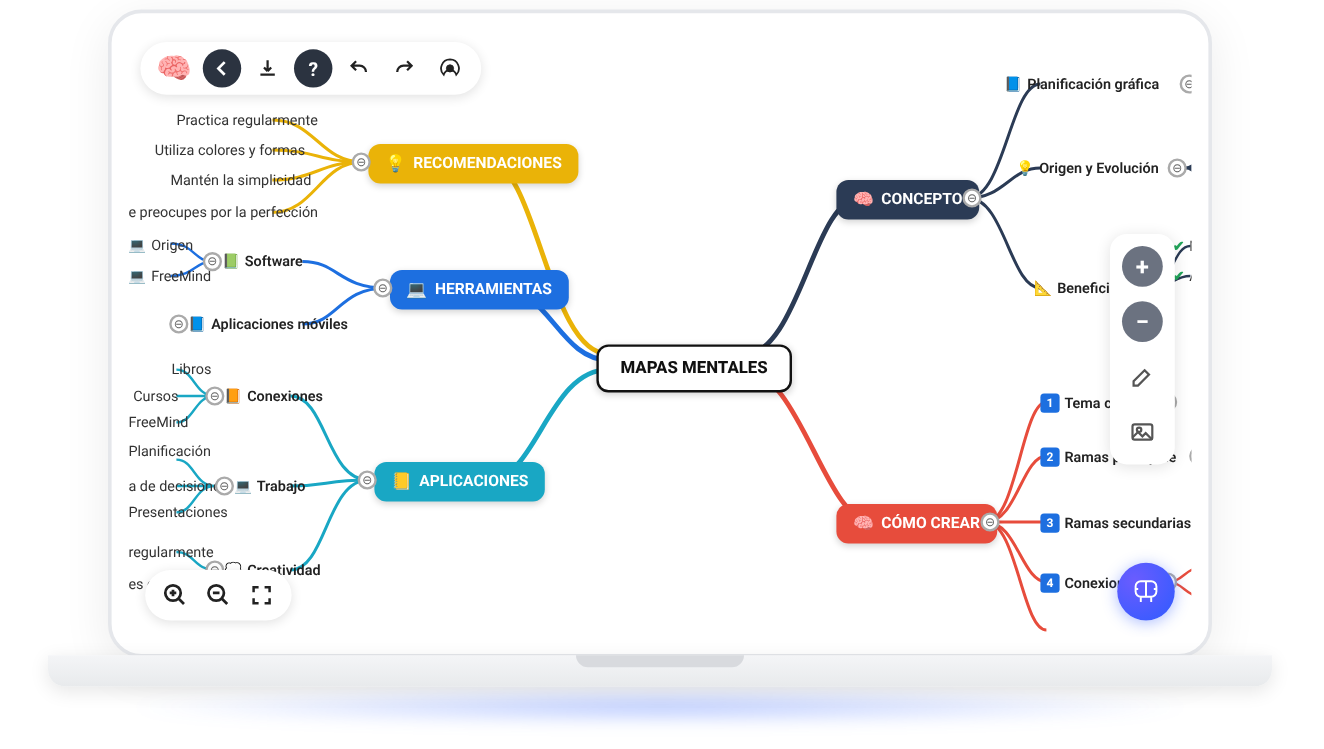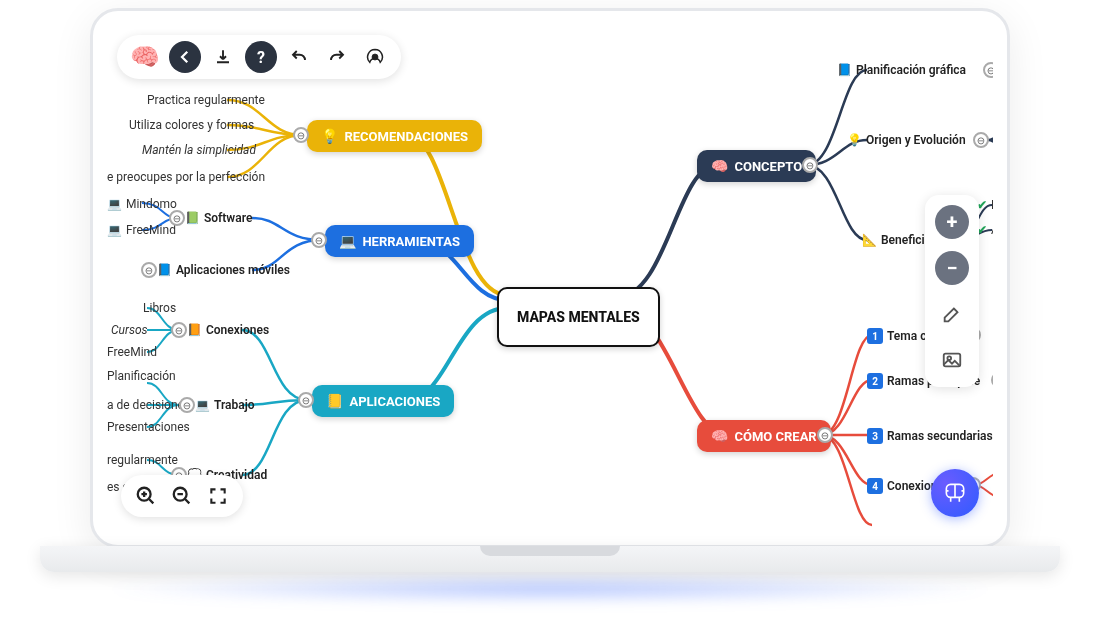--- a/index.html
+++ b/index.html
@@ -131,21 +131,21 @@
     font-weight:700;
     font-size:13px;
     display:flex; align-items:center; gap:6px;
     white-space:nowrap;
     z-index:5;
     box-shadow:0 2px 6px rgba(0,0,0,0.18);
   }
   .node .ico{ font-size:14px; }
   .central{
     background:#fff; color:#111; border:2px solid #111;
-    font-weight:800; font-size:14px; padding:20px 18px;
+    font-weight:800; font-size:14px; padding:10px 18px;
   }
   .yellow{ background:#eab308; }
   .blue{ background:#1d6fe0; }
   .teal{ background:#19a7c4; }
   .navy{ background:#2b3b55; }
   .red{ background:#e74c3c; }
 
   .leaf{
     position:absolute;
     font-size:12px;
@@ -316,54 +316,54 @@
         <span>MAPAS MENTALES</span>
       </div>
 
       <div class="node yellow" style="left:200px;top:95px;">
         <span class="ico">💡</span>
         <span>RECOMENDACIONES</span>
       </div>
       <div class="dot" style="left:186px;top:102px;">⊖</div>
       <div class="leaf" style="left:40px;top:68px;">Practica regularmente</div>
       <div class="leaf" style="left:22px;top:93px;">Utiliza colores y formas</div>
-      <div class="leaf" style="left:35px;top:118px;font-style:italic;">Mantén la simplicidad</div>
+      <div class="leaf" style="left:35px;top:118px;">Mantén la simplicidad</div>
       <div class="leaf" style="left:0px;top:145px;">e preocupes por la perfección</div>
 
       <div class="node blue" style="left:218px;top:200px;">
         <span class="ico">💻</span>
         <span>HERRAMIENTAS</span>
       </div>
       <div class="dot" style="left:204px;top:207px;">⊖</div>
       <div class="subhead" style="left:78px;top:186px;">
         <span>📗</span>
         <span>Software</span>
       </div>
       <div class="dot" style="left:62px;top:185px;">⊖</div>
-      <div class="leaf" style="left:0px;top:172px;"><span class="li">💻 <span>Mindomo</span></span></div>
+      <div class="leaf" style="left:0px;top:172px;"><span class="li">💻 <span>Origen</span></span></div>
       <div class="leaf" style="left:0px;top:198px;"><span class="li">💻 <span>FreeMind</span></span></div>
       <div class="subhead" style="left:50px;top:238px;">
         <span>📘</span>
         <span>Aplicaciones móviles</span>
       </div>
       <div class="dot" style="left:34px;top:237px;">⊖</div>
 
       <div class="node teal" style="left:205px;top:360px;">
         <span class="ico">📒</span>
         <span>APLICACIONES</span>
       </div>
       <div class="dot" style="left:191px;top:367px;">⊖</div>
 
       <div class="subhead" style="left:80px;top:298px;">
         <span>📙</span>
         <span>Conexiones</span>
       </div>
       <div class="dot" style="left:64px;top:297px;">⊖</div>
       <div class="leaf" style="left:8px;top:276px;margin-left:28px;">Libros</div>
-      <div class="leaf" style="left:4px;top:298px;font-style:italic;">Cursos</div>
+      <div class="leaf" style="left:4px;top:298px;">Cursos</div>
       <div class="leaf" style="left:0px;top:320px;">FreeMind</div>
 
       <div class="subhead" style="left:88px;top:373px;">
         <span>💻</span>
         <span>Trabajo</span>
       </div>
       <div class="dot" style="left:72px;top:372px;">⊖</div>
       <div class="leaf" style="left:0px;top:344px;">Planificación</div>
       <div class="leaf" style="left:0px;top:373px;">a de decisiones</div>
       <div class="leaf" style="left:0px;top:395px;">Presentaciones</div>

